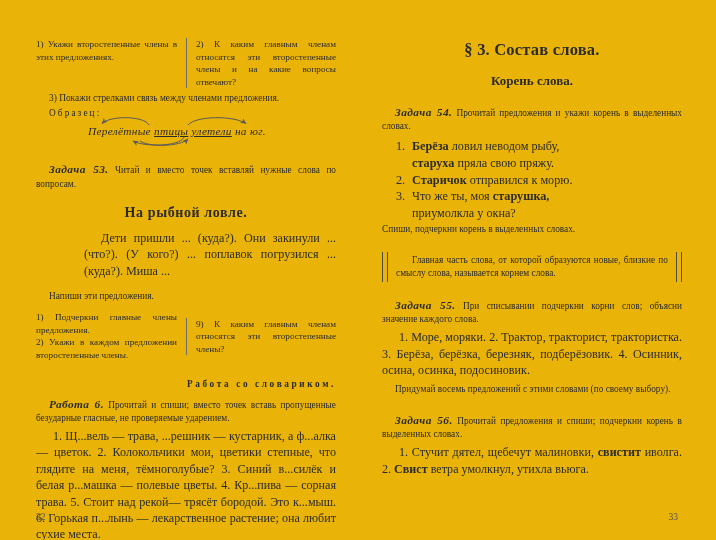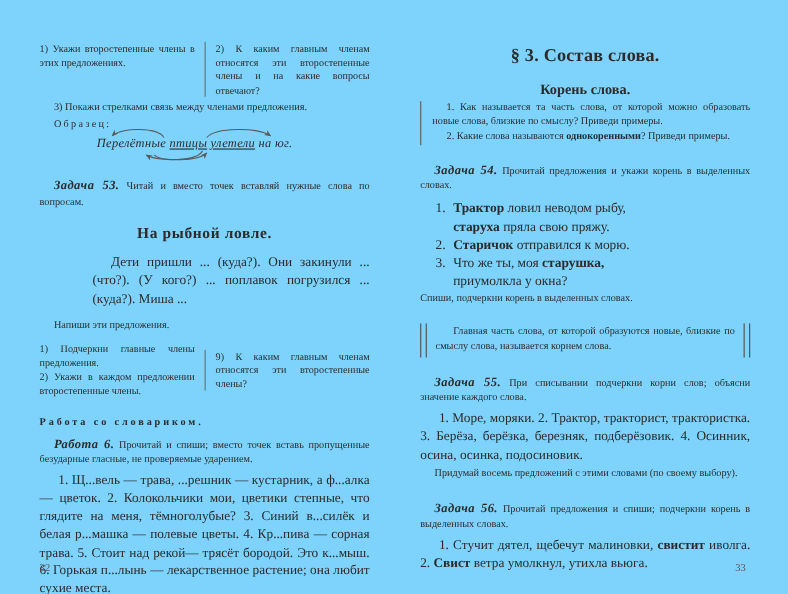--- a/index.html
+++ b/index.html
@@ -12,21 +12,21 @@
     height: 540px;
     overflow: hidden;
     font-family: "Liberation Serif", "DejaVu Serif", serif;
     color: #2b2b2b;
   }
   .spread {
     position: relative;
     width: 716px;
     height: 540px;
     display: flex;
-    background: #7dd3fc;
+    background: #eab308;
   }
   .page {
     position: relative;
     box-sizing: border-box;
     height: 540px;
   }
   .page-left {
     width: 358px;
     padding: 36px 22px 0 36px;
   }
@@ -127,21 +127,21 @@
     margin: 14px 0 0 0;
     letter-spacing: 0.6px;
   }
   .title-sm-bold {
     text-align: center;
     font-size: 13px;
     font-weight: bold;
     margin: 13px 0 3px 0;
   }
   .title-spaced {
-    text-align: left;
+    text-align: right;
     font-size: 9.3px;
     letter-spacing: 2.6px;
     margin: 17px 0 0 0;
   }
 
   
   .barred {
     border-left: 1.4px solid #5a5a5a;
     padding-left: 10px;
     margin-top: 3px;
@@ -273,36 +273,30 @@
 
     <div class="folio folio-left">32</div>
   </div>
 
   <div class="page page-right">
 
     <h1 class="title-big">§ 3. Состав слова.</h1>
 
     <h2 class="title-sm-bold">Корень слова.</h2>
 
-    <div class="barred">
-      <p class="body-sm indent-sm">1. Как называется та часть слова, от которой можно образовать новые слова, близкие по смыслу? Приведи примеры.</p>
-      <p class="body-sm indent-sm">
-        2. Какие слова называются <span class="b">однокоренными</span>? Приведи примеры.
-      </p>
-    </div>
 
     <p class="body-sm indent-sm" style="margin-top:17px;">
       <span class="task-label">Задача 54.</span>
       <span>Прочитай предложения и укажи корень в выделенных словах.</span>
     </p>
 
     <ul class="numlist">
       <li>
         <span class="num">1.</span>
-        <span class="cont"><span class="b">Трактор</span><span> ловил неводом рыбу,</span></span>
+        <span class="cont"><span class="b">Берёза</span><span> ловил неводом рыбу,</span></span>
         <span class="cont"><span class="b">старуха</span><span> пряла свою пряжу.</span></span>
       </li>
       <li>
         <span class="num">2.</span>
         <span class="cont"><span class="b">Старичок</span><span> отправился к морю.</span></span>
       </li>
       <li>
         <span class="num">3.</span>
         <span class="cont"><span>Что же ты, моя </span><span class="b">старушка,</span></span>
         <span class="cont"><span>приумолкла у окна?</span></span>

